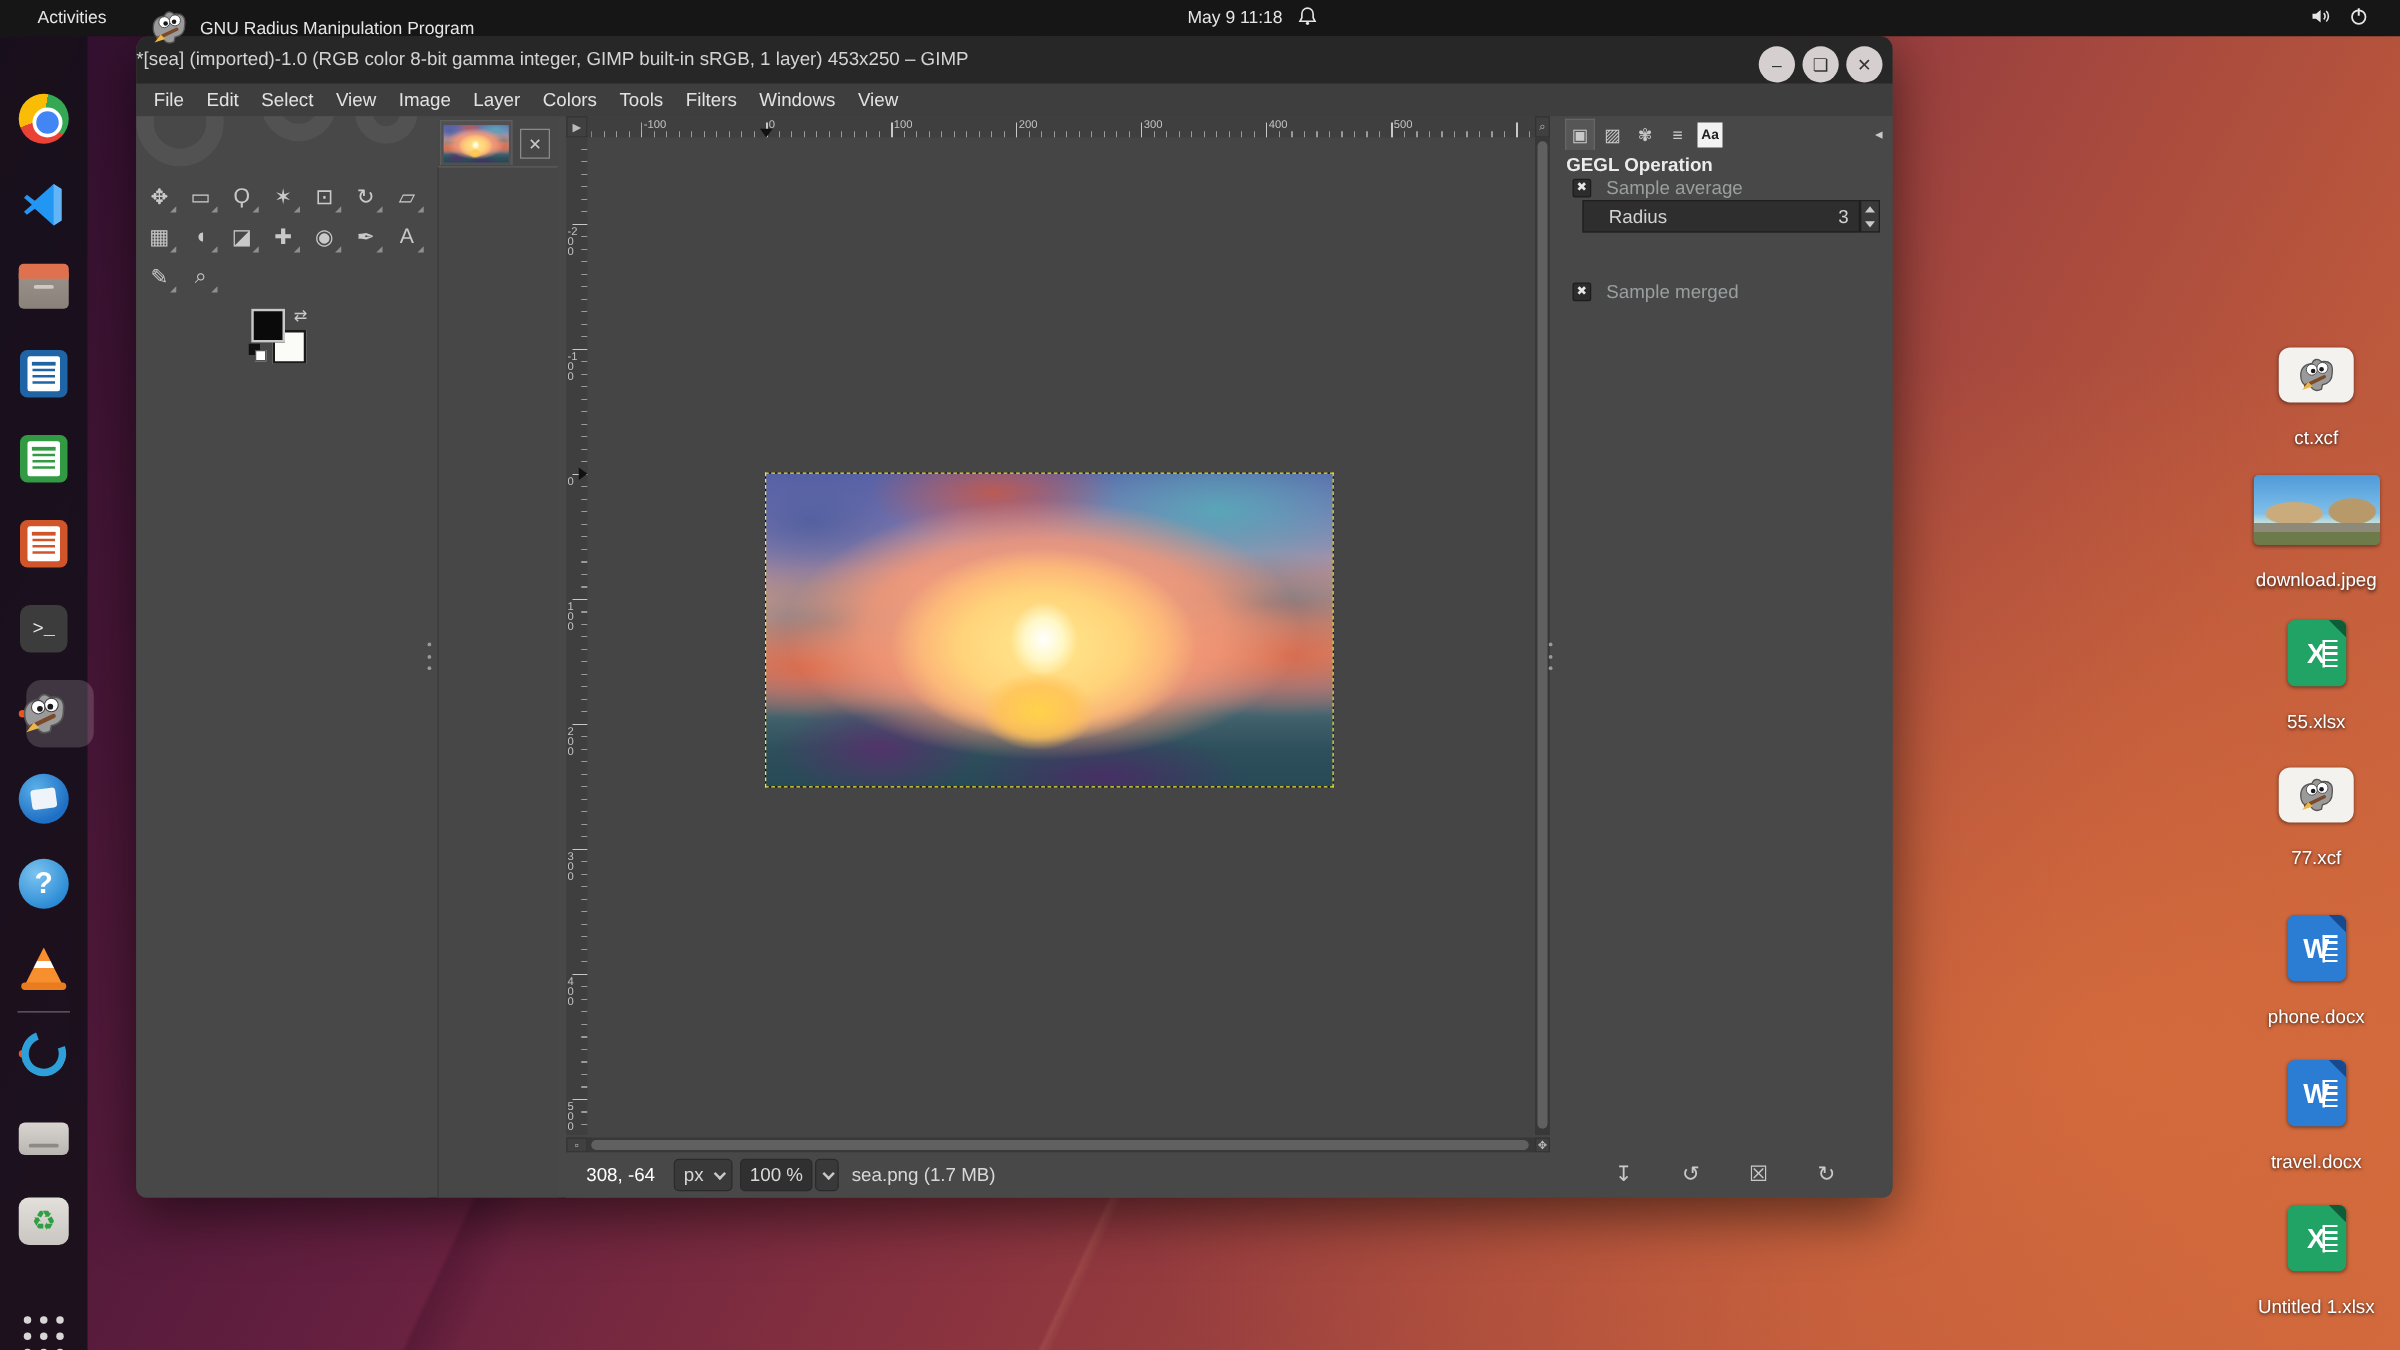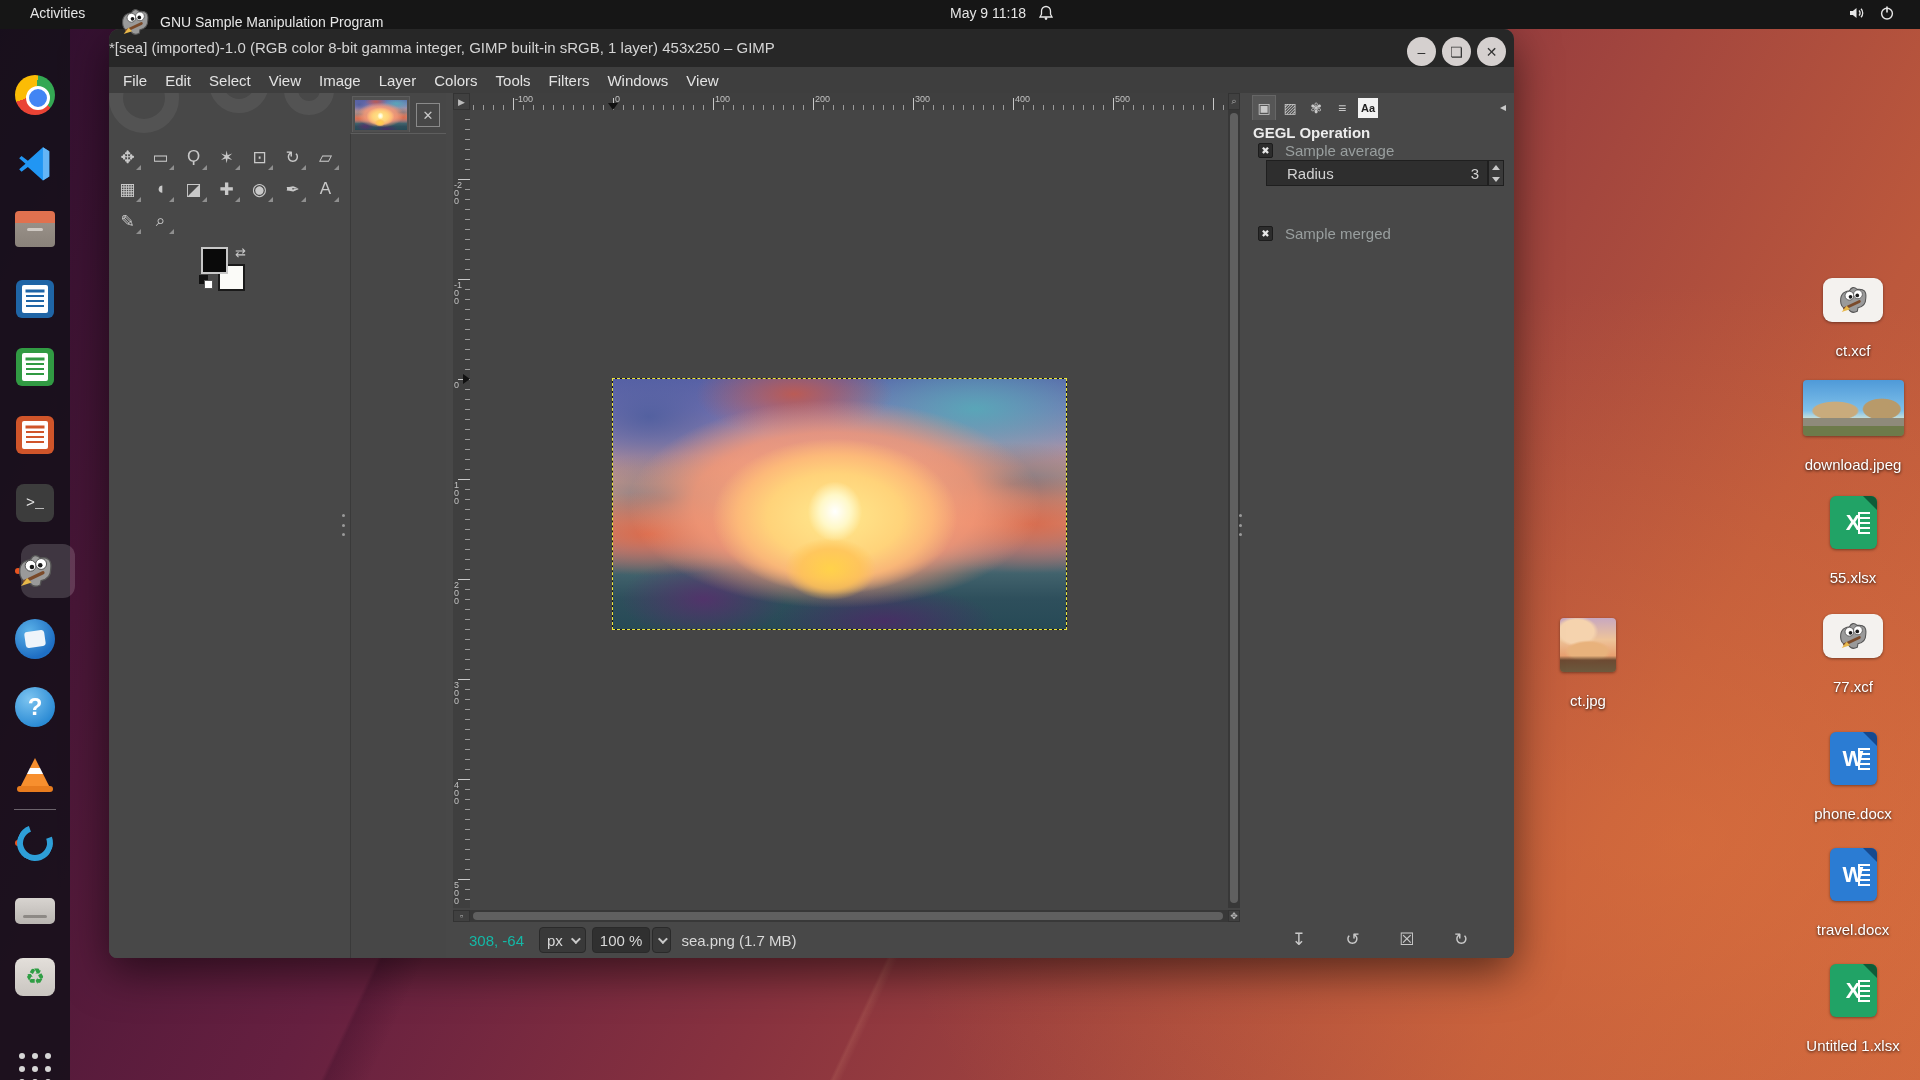--- a/index.html
+++ b/index.html
@@ -137,21 +137,21 @@
       radial-gradient(ellipse 26% 24% at 20% 88%, rgba(90,45,110,0.8), rgba(90,45,110,0) 70%),
       radial-gradient(ellipse 35% 20% at 60% 97%, rgba(78,40,104,0.8), rgba(78,40,104,0) 70%),
       linear-gradient(180deg, #5a62a8 0%, #7a74b4 12%, #a08aae 24%, #d09a90 36%, #e8a488 48%, #d89a84 58%, #90808c 68%, #41626c 78%, #2e4f5c 88%, #274a56 100%);
   }
   .canvas-img { position:absolute; left:143px; top:269px; width:453px; height:250px; outline:1px dashed #efe83c; box-shadow:0 0 0 1px #141414; cursor:crosshair; }
   .vscroll { position:absolute; left:775px; top:17px; width:12px; height:798px; background:#383838; cursor:pointer; }
   .vscroll .thumb { position:absolute; left:2px; top:3px; width:8px; height:790px; border-radius:4px; background:#606060; }
   .hscroll { position:absolute; left:17px; top:817px; width:758px; height:12px; background:#383838; cursor:pointer; }
   .hscroll .thumb { position:absolute; top:2px; left:3px; height:8px; width:750px; border-radius:4px; background:#606060; }
   .statusbar { position:absolute; left:0; top:829px; width:787px; height:36px; background:#484848; display:flex; align-items:center; color:#b8b8b8; font-size:15px; }
-  .sb-pos { margin-left:16px; color:#14b8a6; width:70px; }
+  .sb-pos { margin-left:16px; color:#ffffff; width:70px; }
   .combo { height:26px; background:#393939; border:1px solid #2a2a2a; border-radius:4px; display:flex; align-items:center; padding:0 7px; gap:8px; color:#d8d8d8; cursor:pointer; }
   .chev { width:7px; height:7px; border-right:2px solid #c9c9c9; border-bottom:2px solid #c9c9c9; transform:rotate(45deg) translateY(-2px); }
   .sb-file { margin-left:10px; color:#d8d8d8; }
   
   .rdock { position:absolute; left:1137px; top:64px; width:268px; height:865px; background:#484848; border-radius:0 0 8px 0; }
   .rtabs { position:absolute; left:6px; top:2px; display:flex; gap:2px; }
   .rtab { width:24px; height:25px; display:flex; align-items:center; justify-content:center; color:#c9c9c9; font-size:14px; cursor:pointer; }
   .rtab.sel { background:#565656; border:1px solid #666; border-bottom:none; }
   .rtab .aa { background:#f2f2f2; color:#222; font-size:11px; font-weight:bold; width:20px; height:20px; display:flex; align-items:center; justify-content:center; }
   .rtab-menu { position:absolute; right:8px; top:7px; color:#c9c9c9; font-size:12px; cursor:pointer; }
@@ -205,24 +205,20 @@
             <circle cx="19" cy="18" r="6.2" fill="#fff" stroke="#444"></circle>
             <circle cx="31" cy="16" r="6.2" fill="#fff" stroke="#444"></circle>
             <circle cx="20.5" cy="19.5" r="2.6" fill="#1a1a1a"></circle>
             <circle cx="30" cy="17.5" r="2.6" fill="#1a1a1a"></circle>
             <path d="M12 36 L33 26" stroke="#7a4a2a" stroke-width="4" stroke-linecap="round"></path>
             <path fill="#e8b84a" d="M8 41 L15 32 L20 37 Z"></path>
           </svg></span>
       </div>
     <span class="dlabel">77.xcf</span>
   </div>
-  <div class="dicon" style="left:1533px; top:618px;">
-    <div class="photo-thumb ctjpg-thumb"></div>
-    <span class="dlabel">ct.jpg</span>
-  </div>
   <div class="dicon" style="left:1798px; top:732px;">
     <div class="office-thumb docx-thumb">
         <span>W</span>
         <span class="gridlines"></span>
       </div>
     <span class="dlabel">phone.docx</span>
   </div>
   <div class="dicon" style="left:1798px; top:848px;">
     <div class="office-thumb docx-thumb">
         <span>W</span>
@@ -487,21 +483,21 @@
     <span class="appmenu">
       <span class="mini-wilber wilber" style="display: inline-block; width: 34px; height: 34px;"><svg viewBox="0 0 48 48" style="width:100%;height:100%">
             <path fill="#9a9a9a" stroke="#555" stroke-width="1.5" d="M7 29 Q4 13 19 11 Q23 3 30 9 Q44 7 42 22 Q42 33 31 35 L30 40 Q22 44 18 37 Q9 37 7 29 Z"></path>
             <circle cx="19" cy="18" r="6.2" fill="#fff" stroke="#444"></circle>
             <circle cx="31" cy="16" r="6.2" fill="#fff" stroke="#444"></circle>
             <circle cx="20.5" cy="19.5" r="2.6" fill="#1a1a1a"></circle>
             <circle cx="30" cy="17.5" r="2.6" fill="#1a1a1a"></circle>
             <path d="M12 36 L33 26" stroke="#7a4a2a" stroke-width="4" stroke-linecap="round"></path>
             <path fill="#e8b84a" d="M8 41 L15 32 L20 37 Z"></path>
           </svg></span>
-      <span>GNU Sample Manipulation Program</span>
+      <span>GNU Radius Manipulation Program</span>
     </span>
     <span class="clock">
       <span>May 9 11:18</span>
       <svg width="16" height="16" viewBox="0 0 16 16">
         <path d="M8 1.5a4.5 4.5 0 0 0-4.5 4.5v3.2L2 12h12l-1.5-2.8V6A4.5 4.5 0 0 0 8 1.5z" fill="none" stroke="#e6e6e6" stroke-width="1.3"></path>
         <circle cx="8" cy="13.6" r="1.3" fill="#e6e6e6"></circle>
       </svg>
     </span>
     <span class="sysicons">
       <svg width="17" height="16" viewBox="0 0 16 16">

